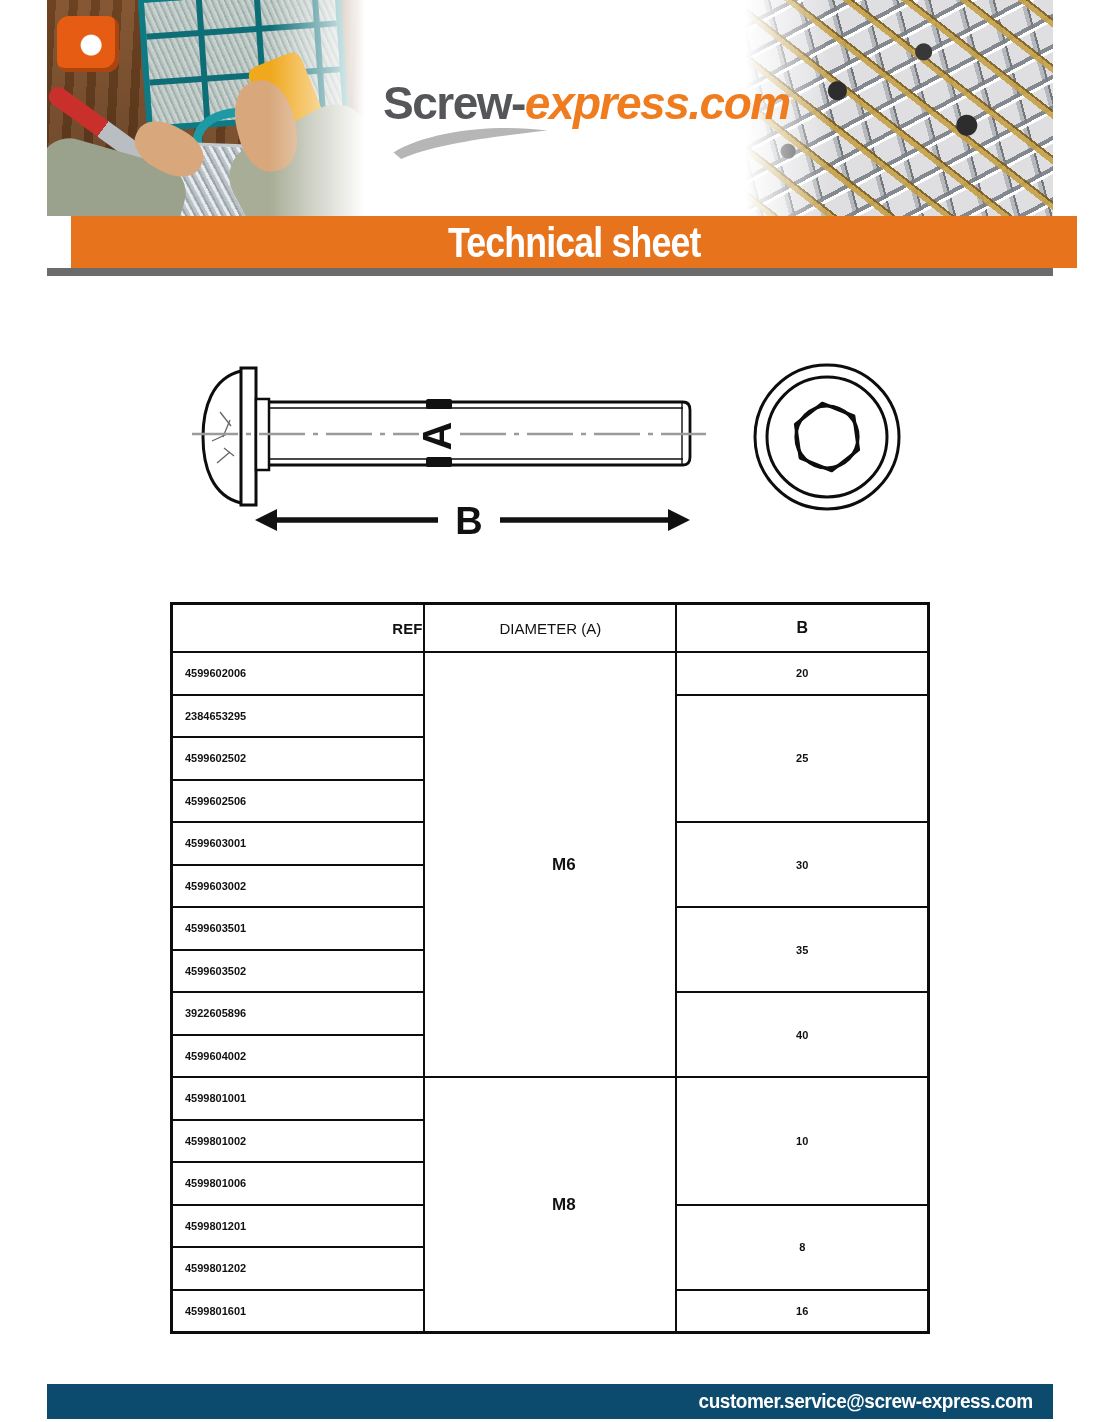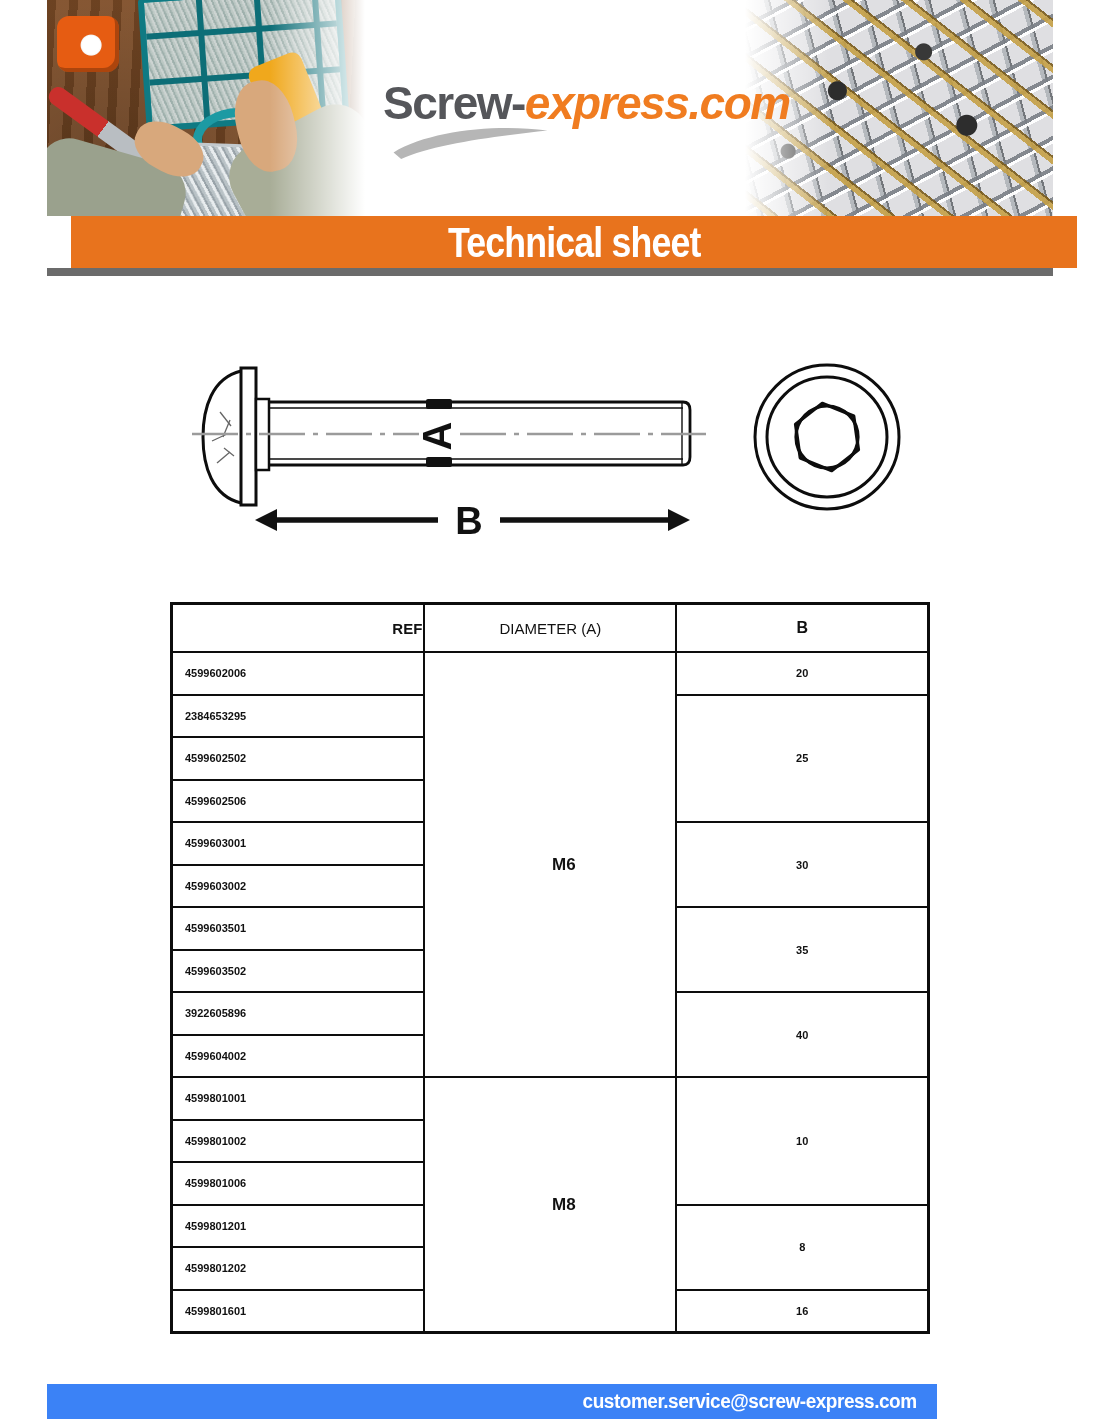--- a/index.html
+++ b/index.html
@@ -77,21 +77,21 @@
              table-layout:fixed;border:3px solid #0d0d0d;}
   table.spec th,table.spec td{border:2px solid #0d0d0d;color:#111;}
   th.ref-h{height:44px;text-align:right;padding-left:12px;font-size:15px;font-weight:bold;}
   th.diam-h{font-size:15px;font-weight:400;}
   th.b-h{font-size:16px;font-weight:bold;}
   td.ref-cell{height:38.5px;text-align:left;padding-left:12px;font-size:11px;font-weight:bold;}
   td.diam-cell{text-align:center;font-size:17px;font-weight:bold;padding-left:28px;}
   td.b-cell{text-align:center;font-size:11px;font-weight:bold;}
 
   
-  .footer{position:absolute;left:47px;top:1384px;width:890px;height:35px;background:#3b82f6;
+  .footer{position:absolute;left:47px;top:1384px;width:1006px;height:35px;background:#0c4a6e;
           display:flex;align-items:center;justify-content:flex-end;padding:0;box-sizing:border-box;}
   .footer span{display:inline-block;transform:scaleX(.95);transform-origin:right center;
                color:#fff;font-weight:bold;font-size:20px;margin-right:20px;letter-spacing:-0.5px;}
 </style>
 </head>
 <body>
 
 <div id="page">
 
   <div class="photo photo-left">

